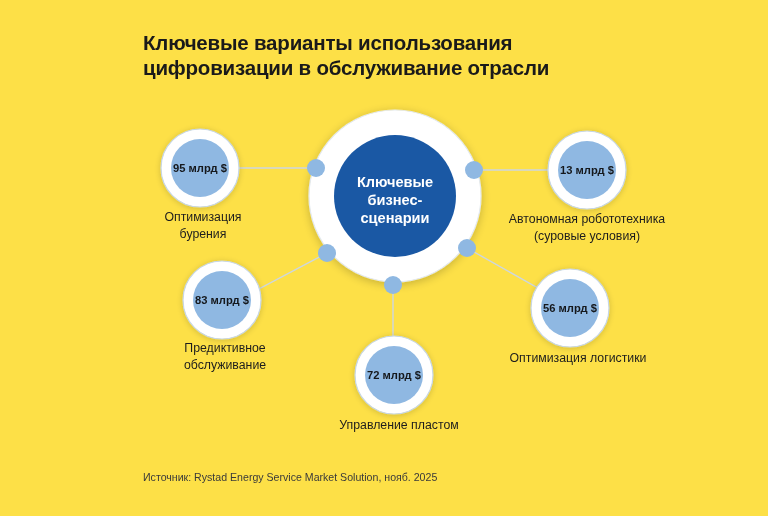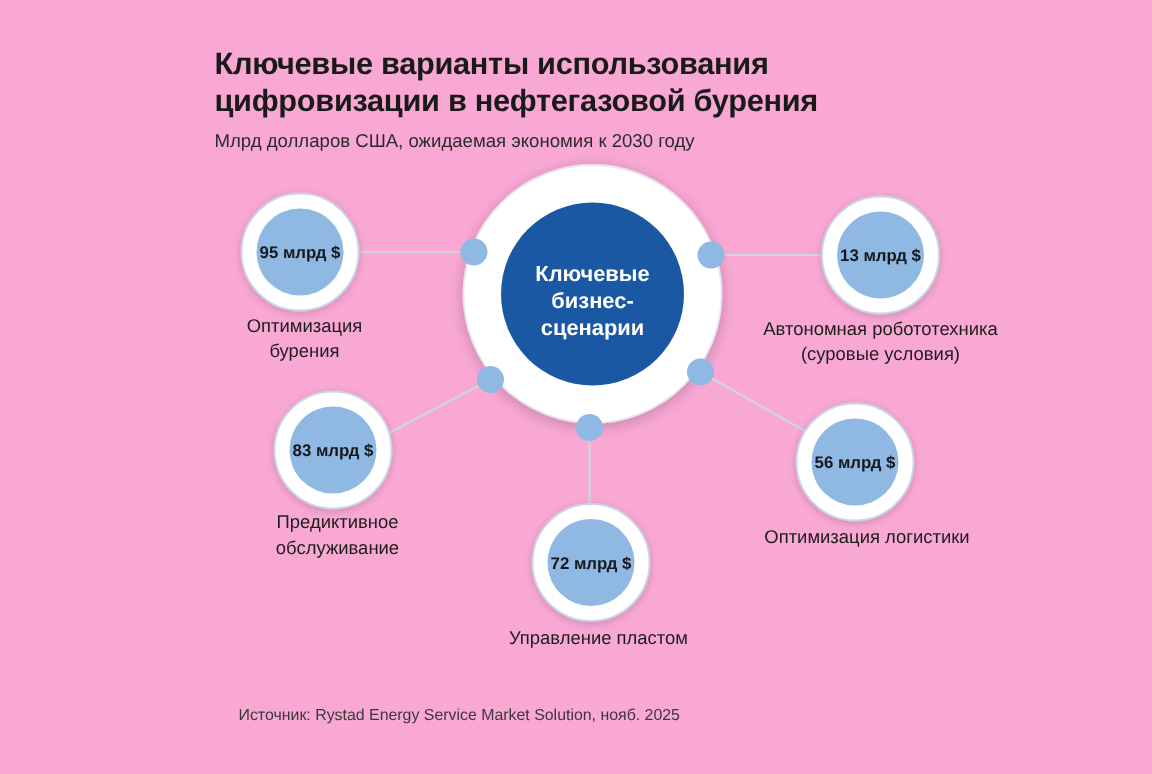--- a/index.html
+++ b/index.html
@@ -7,21 +7,21 @@
     padding: 0;
     background: #ffffff;
   }
   body {
     font-family: "Liberation Sans", sans-serif;
   }
   #page {
     position: relative;
     width: 768px;
     height: 516px;
-    background: #f9a8d4;
+    background: #fde047;
     overflow: hidden;
   }
 
   
   #header {
     position: absolute;
     left: 143px;
     top: 30px;
     width: 520px;
   }
@@ -76,32 +76,30 @@
     position: absolute;
     left: 143px;
     top: 470px;
     width: 520px;
   }
   .foot-line {
     font-size: 10.6px;
     color: #3a3a3a;
     line-height: 15px;
     white-space: nowrap;
-    margin-left: 16px;
   }
 </style>
 </head>
 <body>
 
 <div id="page">
 
   <div id="header">
     <div class="title-line">Ключевые варианты использования</div>
-    <div class="title-line">цифровизации в нефтегазовой бурения</div>
-    <div class="subtitle">Млрд долларов США, ожидаемая экономия к 2030 году</div>
+    <div class="title-line">цифровизации в обслуживание отрасли</div>
   </div>
 
   <div id="diagram">
     <svg width="768" height="355" viewBox="0 0 768 355" xmlns="http://www.w3.org/2000/svg">
       <defs>
         <filter id="softShadow" x="-40%" y="-40%" width="180%" height="180%">
           <feGaussianBlur in="SourceAlpha" stdDeviation="5"></feGaussianBlur>
           <feOffset dx="0" dy="2" result="off"></feOffset>
           <feComponentTransfer>
             <feFuncA type="linear" slope="0.22"></feFuncA>

